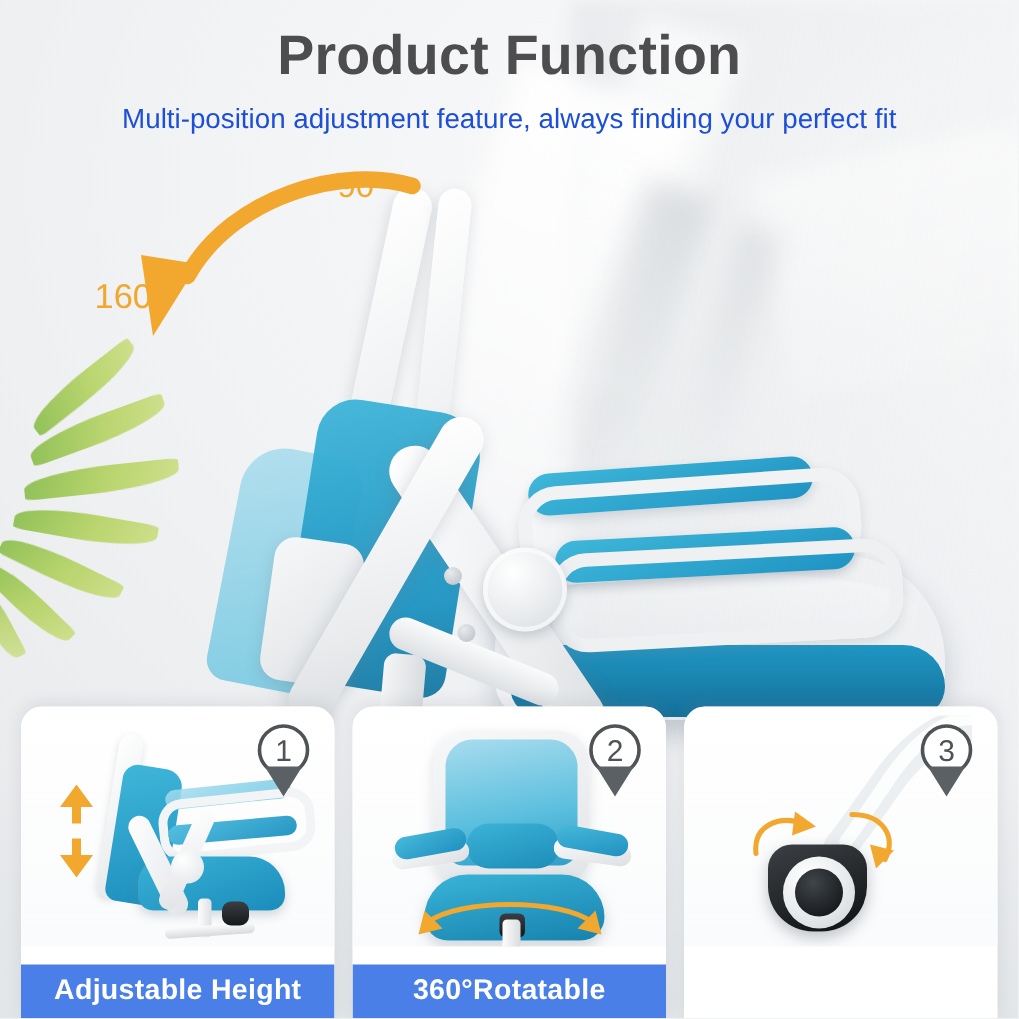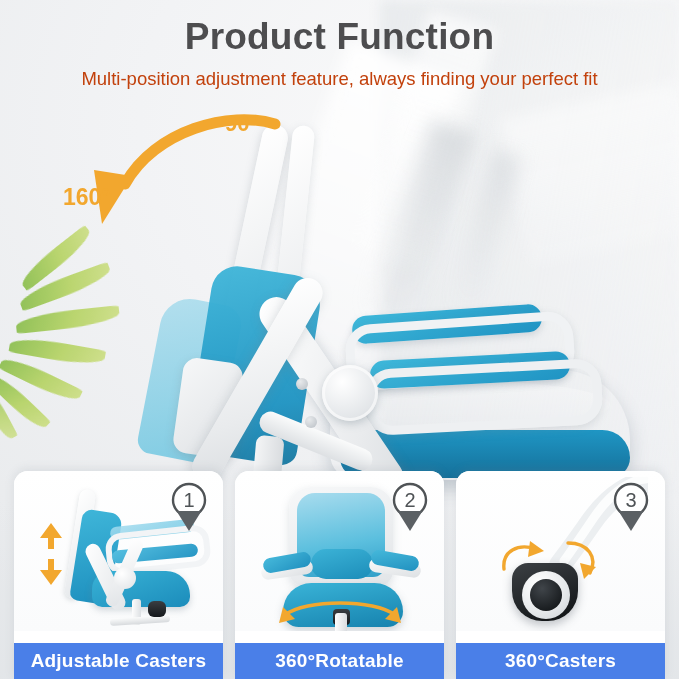--- a/index.html
+++ b/index.html
@@ -34,24 +34,24 @@
   
   .plant{position:absolute;left:-14px;top:268px;width:130px;height:200px;}
   .leaf{position:absolute;border-radius:60% 8% 60% 8%;
     background:linear-gradient(110deg,#8cbf52,#b8d46a 55%,#cfe08a);
     filter:blur(.4px);opacity:.96;transform-origin:0% 50%;}
 
   
   .header{position:absolute;left:0;top:0;width:100%;text-align:center;z-index:6;}
   .title{margin:16px 0 0;font-size:37px;line-height:42px;font-weight:700;
     color:#4d4d4f;letter-spacing:.2px;font-family:"Liberation Sans", sans-serif;}
-  .subtitle{margin:10px 0 0;font-size:18.5px;line-height:22px;color:#c2410c;font-weight:400;}
-
-  
-  .ann{position:absolute;z-index:7;color:#f2a72e;font-weight:700;}
+  .subtitle{margin:10px 0 0;font-size:18.5px;line-height:22px;color:#1d4ed8;font-weight:400;}
+
+  
+  .ann{position:absolute;z-index:7;color:#f2a72e;font-weight:400;}
   .ann-90{left:225px;top:111px;font-size:22px;}
   .ann-120{left:63px;top:184px;font-size:23px;}
   .arc-wrap{position:absolute;left:80px;top:112px;width:220px;height:130px;z-index:6;}
 
   
   .chair{position:absolute;z-index:4;}
   .white{background:linear-gradient(135deg,#ffffff,#e9ebed 70%,#dcdfe2);}
   .cyan{background:linear-gradient(160deg,#3fb6d9,#1d93c2 70%,#16769f);}
   .cyan-lt{background:linear-gradient(160deg,#9fd9ec,#5cc0de);}
 
@@ -265,21 +265,21 @@
         <svg class="p1-arrowwrap" viewBox="0 0 26 62">
           <polygon points="13,0 24,15 16,15 16,26 10,26 10,15 2,15" fill="#f2a72e"></polygon>
           <polygon points="13,62 24,47 16,47 16,36 10,36 10,47 2,47" fill="#f2a72e"></polygon>
         </svg>
         <svg class="pin" viewBox="0 0 40 52">
           <circle cx="20" cy="19" r="16" fill="#ffffff" stroke="#4f5356" stroke-width="2.4"></circle>
           <path d="M7.5 30 L20 50 L32.5 30 Z" fill="#5b6064"></path>
           <text x="20" y="26" text-anchor="middle" font-family="Liberation Sans, sans-serif" font-size="20" fill="#4f5356">1</text>
         </svg>
       </div>
-      <div class="panel-label">Adjustable Casters</div>
+      <div class="panel-label">Adjustable Height</div>
     </div>
 
     <div class="panel">
       <div class="panel-art">
         <div class="p2-backout"></div>
         <div class="p2-mesh"></div>
         <div class="p2-lumbar"></div>
         <div class="p2-armLw"></div>
         <div class="p2-armRw"></div>
         <div class="p2-armL"></div>
@@ -317,17 +317,16 @@
         <svg class="rot-arrow" style="left:100px;top:64px;width:52px;height:46px;" viewBox="0 0 52 46">
           <path d="M12 8 C 32 8, 42 22, 34 38" stroke="#f2a72e" stroke-width="3.4" fill="none" stroke-linecap="round"></path>
           <polygon points="40,32 28,44 24,28" fill="#f2a72e"></polygon>
         </svg>
         <svg class="pin" viewBox="0 0 40 52">
           <circle cx="20" cy="19" r="16" fill="#ffffff" stroke="#4f5356" stroke-width="2.4"></circle>
           <path d="M7.5 30 L20 50 L32.5 30 Z" fill="#5b6064"></path>
           <text x="20" y="26" text-anchor="middle" font-family="Liberation Sans, sans-serif" font-size="20" fill="#4f5356">3</text>
         </svg>
       </div>
-      <div class="panel-label">360°Casters</div>
     </div>
 
   </div>
 </div>
 
 </body></html>

